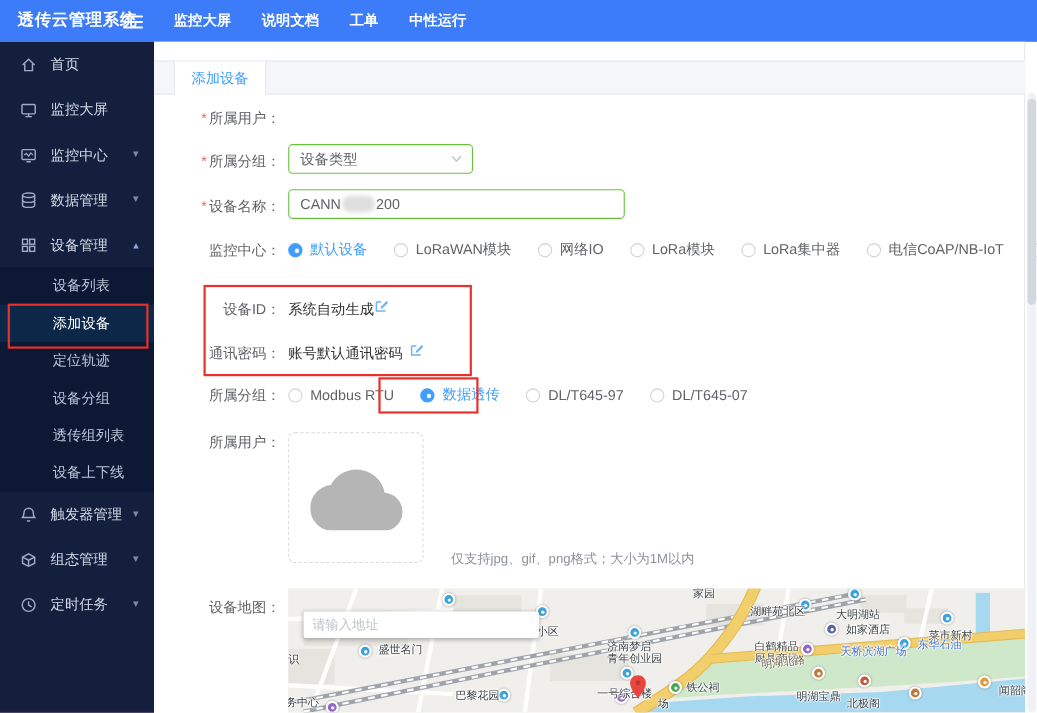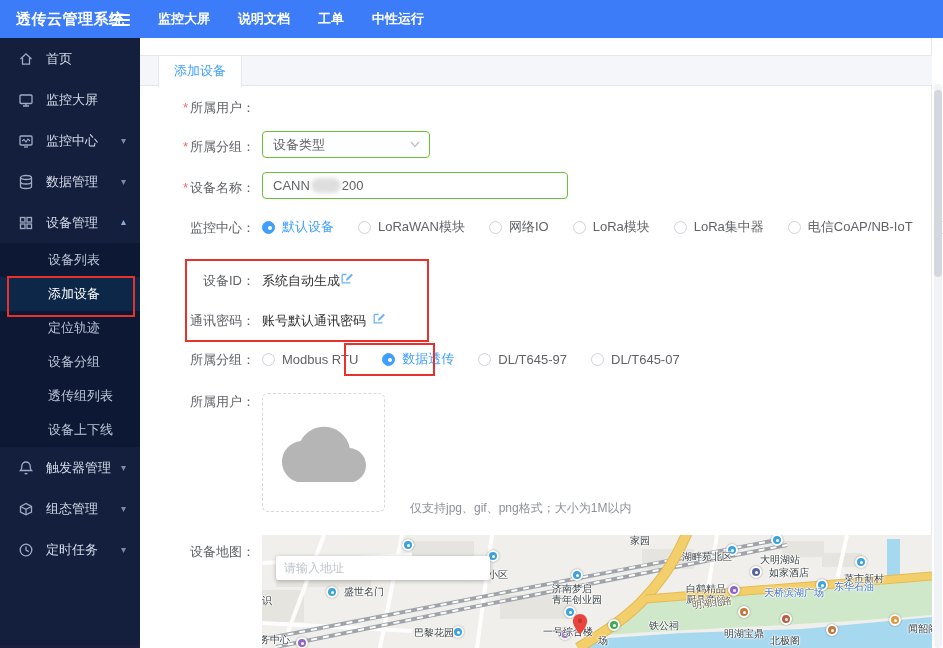--- a/index.html
+++ b/index.html
@@ -344,21 +344,21 @@
         <div class="mlabel" style="left: 152px; top: 92px;">巴黎花园</div>
         <div class="mlabel" style="left: -2px; top: 99px;">务中心</div>
         <div class="mk mk-purple" style="left: 40px; top: 108px;"></div>
         <div class="mk mk-purple" style="left: 303px; top: 99px;"></div>
         <div class="pin" style="left: 318px; top: 97px;"><svg viewBox="0 0 24 34" width="16" height="22">
             <path d="M12 1 C5.9 1 1 5.9 1 12 c0 8.5 11 21 11 21 s11 -12.5 11 -21 C23 5.9 18.1 1 12 1 z" fill="#e8453c"></path>
             <circle cx="12" cy="11.5" r="3.4" fill="#c1352e"></circle>
           </svg></div>
         <div class="mlabel" style="left: 336px; top: 100px;">场</div>
         <div class="mk mk-green" style="left: 352px; top: 90px;"></div>
-        <div class="mlabel" style="left: 387px; top: 85px;">铁公祠</div>
+        <div class="mlabel" style="left: 362px; top: 85px;">铁公祠</div>
         <div class="mk mk-orange" style="left: 482px; top: 77px;"></div>
         <div class="mlabel" style="left: 462px; top: 93px;">明湖宝鼎</div>
         <div class="mk mk-rust" style="left: 524px; top: 84px;"></div>
         <div class="mlabel" style="left: 508px; top: 100px;">北极阁</div>
         <div class="mk mk-orange" style="left: 570px; top: 95px;"></div>
         <div class="mk mk-amber" style="left: 633px; top: 85px;"></div>
         <div class="mlabel" style="left: 646px; top: 88px;">闻韶阁</div>
         <div class="mk mk-blue" style="left: 470px; top: 15px;"></div>
         <div class="mlabel" style="left: 420px; top: 16px;">湖畔苑北区</div>
         <div class="mk mk-blue" style="left: 515px; top: 5px;"></div>

